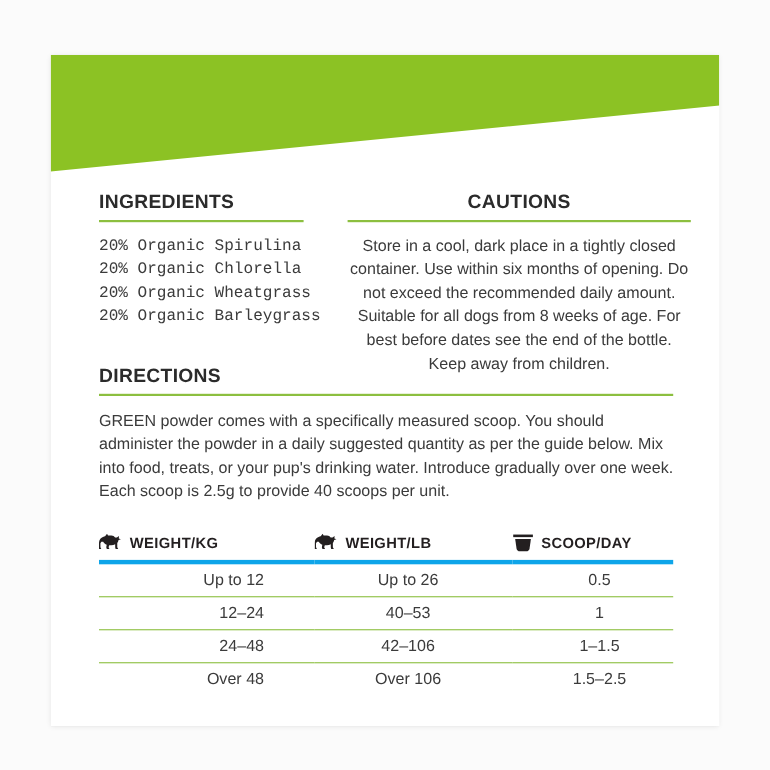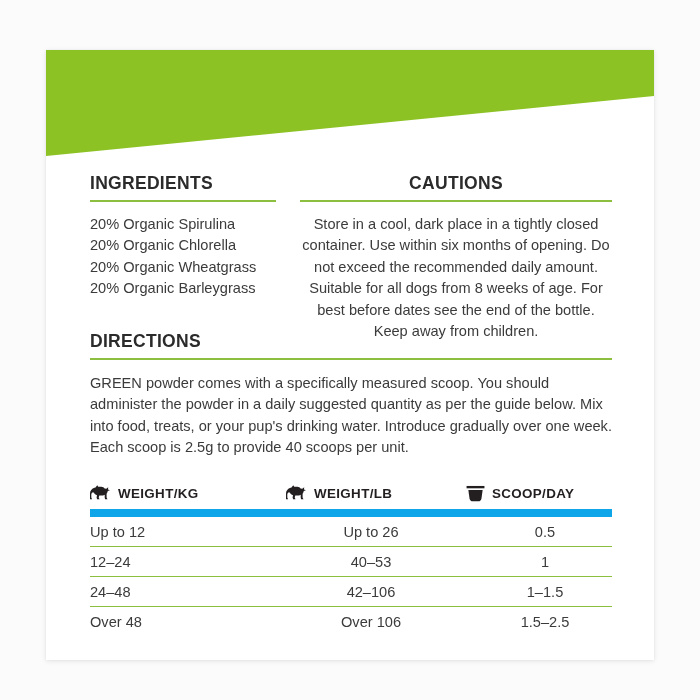--- a/index.html
+++ b/index.html
@@ -60,21 +60,21 @@
     margin-top: 7px;
   }
 
   
   .cols {
     position: absolute;
     left: 44px;
     top: 13px;
     width: 522px;
     display: flex;
-    gap: 24px;
+    gap: 40px;
   }
   .col-ingredients { width: 186px; flex: 0 0 186px; }
   .col-cautions    { width: 312px; flex: 0 0 312px; text-align: center; }
 
   .body-text {
     font-size: 14.6px;
     line-height: 21.5px;
     color: #3b3b3b;
     margin: 0;
     padding-top: 12px;
@@ -82,20 +82,21 @@
   .ing-list {
     list-style: none;
     margin: 0;
     padding: 12px 0 0 0;
   }
   .ing-list li {
     font-size: 14.6px;
     line-height: 21.5px;
     color: #3b3b3b;
     white-space: nowrap;
+    font-family: Liberation Mono, monospace;
   }
 
   
   .directions {
     position: absolute;
     left: 44px;
     top: 171px;
     width: 522px;
   }
   .directions .body-text { padding-top: 13px; }
@@ -125,33 +126,33 @@
     display: flex;
     align-items: center;
     gap: 7px;
     height: 32px;
     font-size: 13.4px;
     font-weight: bold;
     letter-spacing: 0.35px;
     color: #231f20;
     white-space: nowrap;
   }
-  thead tr { border-bottom: 8px solid #0ea5e9; }
+  thead tr { border-bottom: 4px solid #0ea5e9; }
   tbody tr { border-bottom: 1.6px solid #8cbf3f; }
   tbody tr:last-child { border-bottom: 0; }
 
   tbody td {
     height: 29px;
     font-size: 14.6px;
     color: #3b3b3b;
     text-align: center;
     vertical-align: middle;
   }
   
-  tbody td.c1 { text-align: left; padding-right: 46px; }
+  tbody td.c1 { text-align: right; padding-right: 46px; }
   tbody td.c2 { text-align: center; padding-right: 10px; }
   tbody td.c3 { text-align: center; padding-left: 12px; }
 
   .icon { display: inline-block; flex: 0 0 auto; line-height: 0; }
   .icon svg { display: block; }
 </style>
 </head>
 <body>
 
 <div id="label-card">

